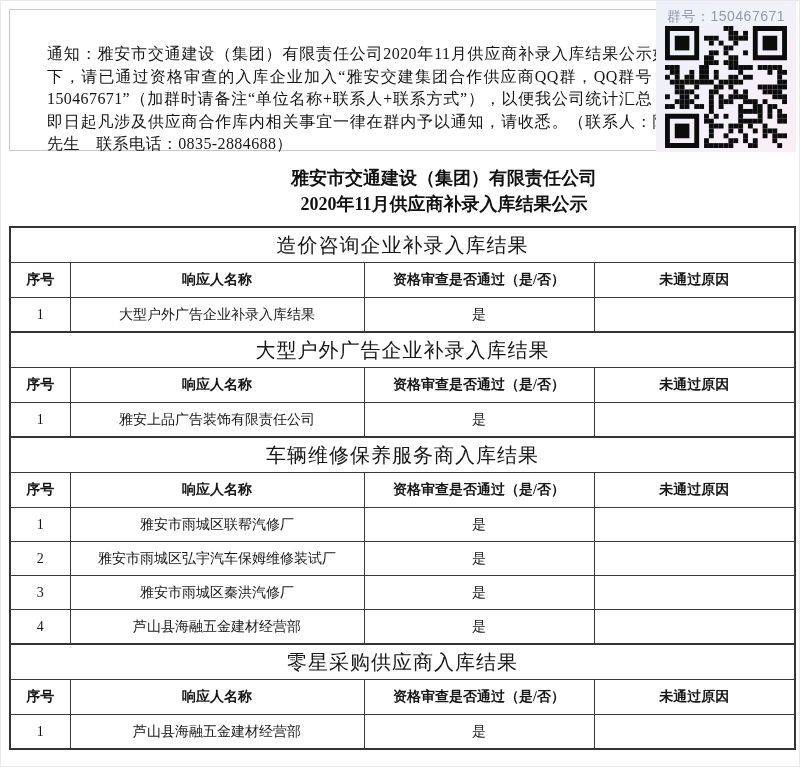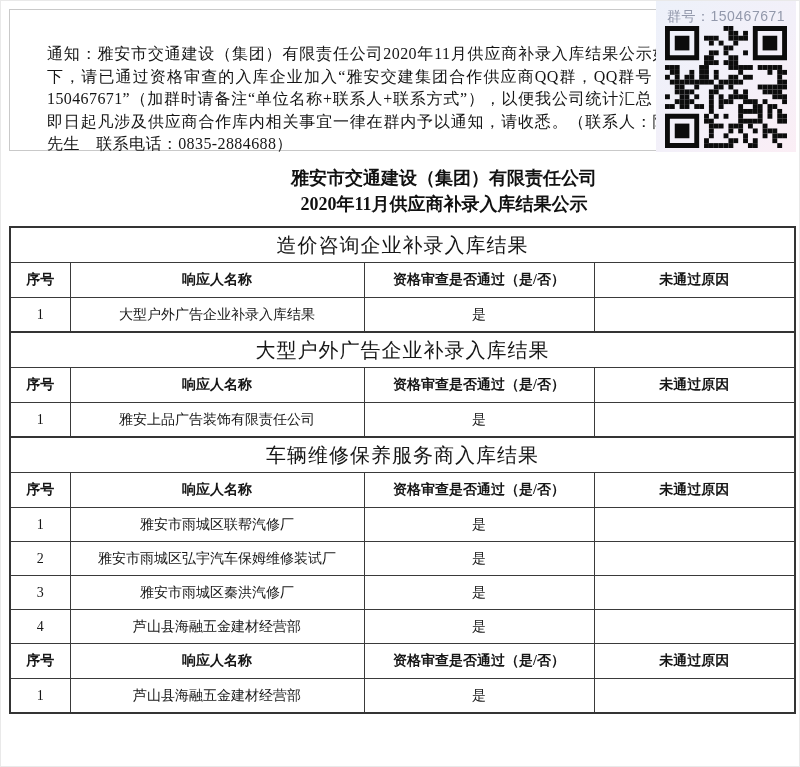--- a/index.html
+++ b/index.html
@@ -364,20 +364,23 @@
           <td>雅安市雨城区秦洪汽修厂</td>
           <td>是</td>
           <td></td>
         </tr>
         <tr class="data-row">
           <td>4</td>
           <td>芦山县海融五金建材经营部</td>
           <td>是</td>
           <td></td>
         </tr>
+        <tr class="section-row">
+          <td colspan="4">零星采购供应商入库结果</td>
+        </tr>
         <tr class="header-row">
           <td>序号</td>
           <td>响应人名称</td>
           <td>资格审查是否通过（是/否）</td>
           <td>未通过原因</td>
         </tr>
         <tr class="data-row">
           <td>1</td>
           <td>芦山县海融五金建材经营部</td>
           <td>是</td>

